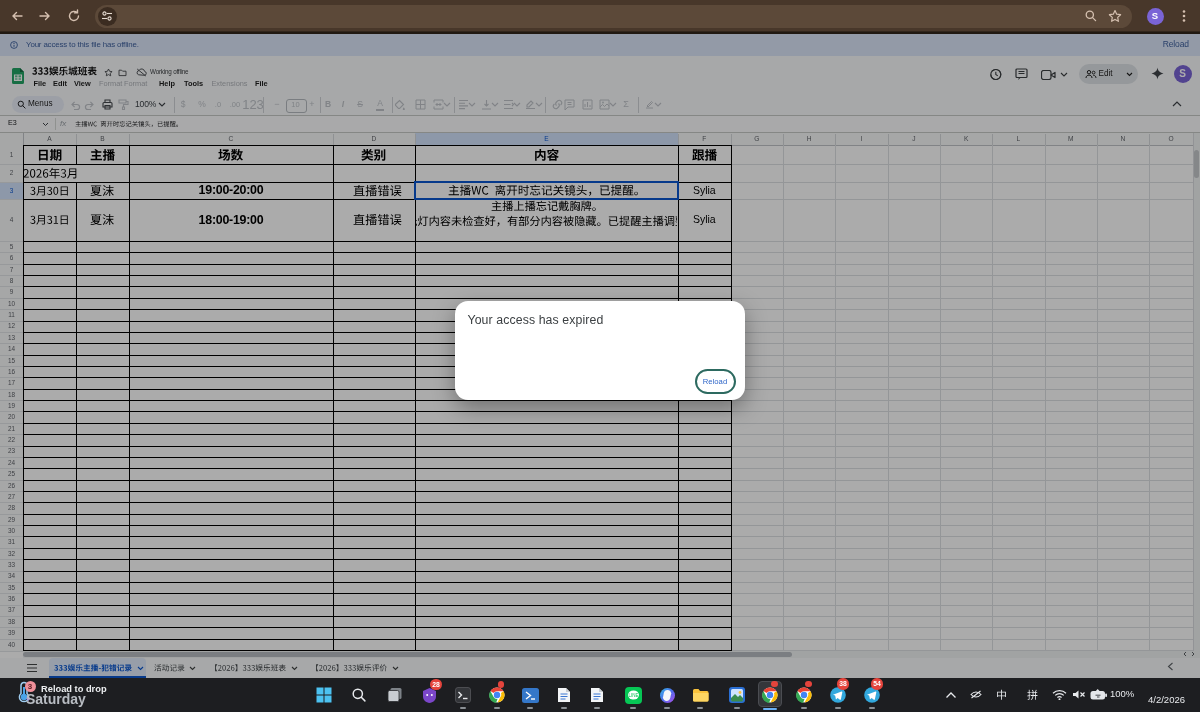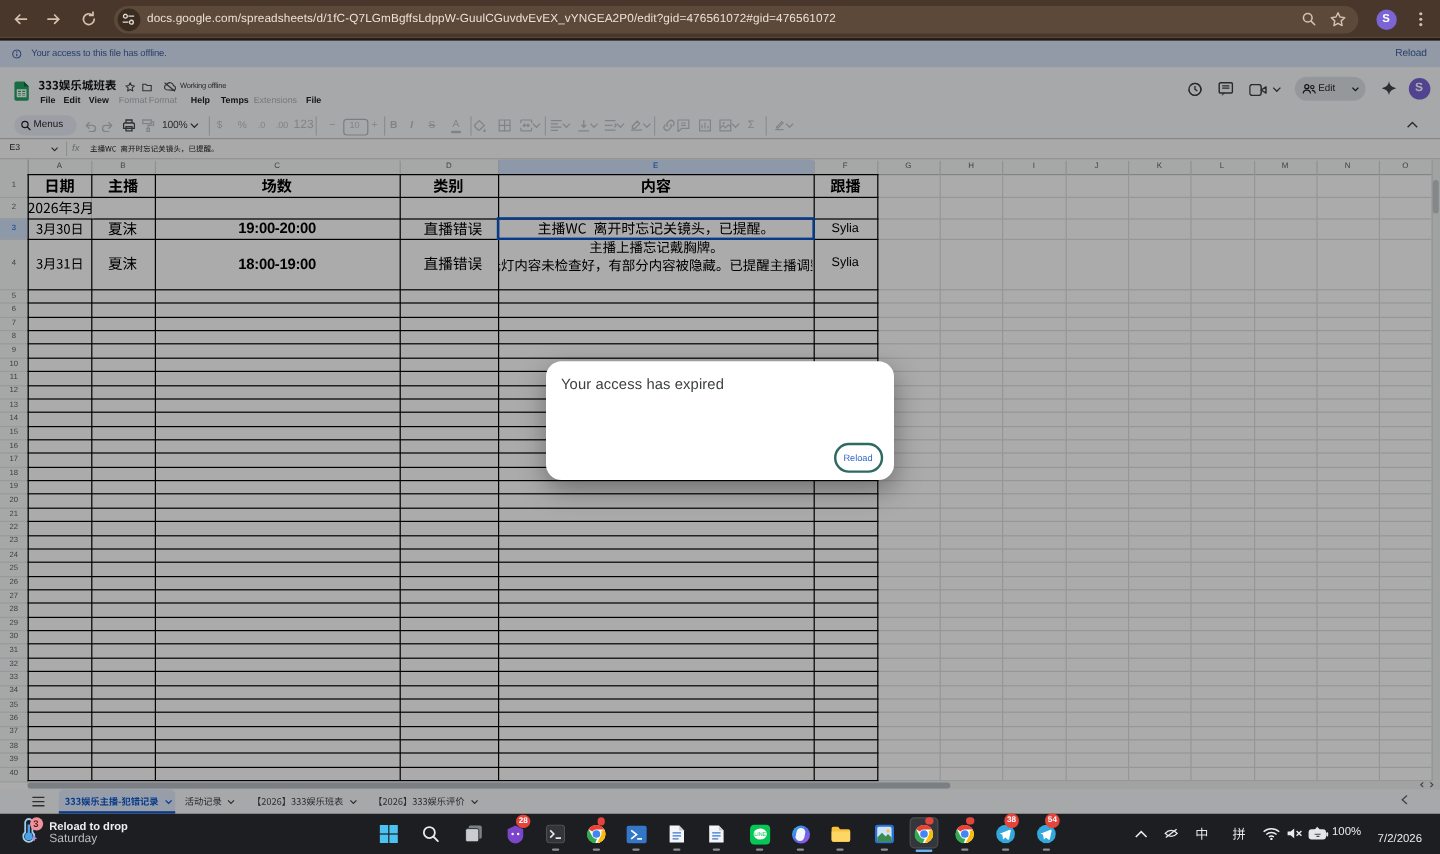--- a/index.html
+++ b/index.html
@@ -107,21 +107,20 @@
       <path d="M11.5 7a4.5 4.5 0 1 1-1.4-3.3M10.5 1v2.9H7.6" stroke="#d5c0b0" stroke-width="1.4" fill="none" stroke-linecap="round"></path>
     </svg>
 <div style="position:absolute;left:95.0px;top:4.5px;width:1037.0px;height:23.0px;background:#5c4939;border-radius:11.5px;"></div>
 <div style="position:absolute;left:97.5px;top:6.5px;width:19.0px;height:19.0px;background:#3b2c21;border-radius:50%;"></div>
 <svg style="position:absolute;left:102.0px;top:11.0px;" width="10.0" height="10.0" viewBox="0 0 10.0 10.0">
       <circle cx="2.5" cy="2.5" r="1.6" fill="none" stroke="#e6dbd1" stroke-width="1.1"></circle>
       <path d="M5 2.5h5" stroke="#e6dbd1" stroke-width="1.1"></path>
       <circle cx="7.5" cy="7.5" r="1.6" fill="none" stroke="#e6dbd1" stroke-width="1.1"></circle>
       <path d="M0 7.5h5" stroke="#e6dbd1" stroke-width="1.1"></path>
     </svg>
-<div style="position:absolute;left:122.5px;top:9.2px;font-size:9.8px;line-height:14.7px;color:#ece1d7;font-weight:normal;white-space:pre;letter-spacing:0.1px;">docs.google.com/spreadsheets/d/1fC-Q7LGmBgffsLdppW-GuulCGuvdvEvEX_vYNGEA2P0/edit?gid=476561072#gid=476561072</div>
 <svg style="position:absolute;left:1084.0px;top:9.0px;" width="14.0" height="14.0" viewBox="0 0 14.0 14.0">
       <circle cx="5.8" cy="5.8" r="3.6" fill="none" stroke="#d5c0b0" stroke-width="1.3"></circle>
       <path d="M8.6 8.6l3 3" stroke="#d5c0b0" stroke-width="1.3" stroke-linecap="round"></path>
     </svg>
 <svg style="position:absolute;left:1108.0px;top:9.0px;" width="14.0" height="14.0" viewBox="0 0 14.0 14.0">
       <path d="M7 1.6l1.7 3.6 3.9.5-2.9 2.7.7 3.9L7 10.4l-3.4 1.9.7-3.9L1.4 5.7l3.9-.5z" fill="none" stroke="#d5c0b0" stroke-width="1.2" stroke-linejoin="round"></path>
     </svg>
 <div style="position:absolute;left:1146.5px;top:7.5px;width:17.0px;height:17.0px;background:#7a64d6;border-radius:50%;"></div>
 <div style="position:absolute;left:1155.0px;top:8.9px;font-size:9.5px;line-height:14.2px;color:#fff;font-weight:bold;white-space:pre;letter-spacing:0;transform:translateX(-50%);">S</div>
 <svg style="position:absolute;left:1181.0px;top:9.0px;" width="6.0" height="14.0" viewBox="0 0 6.0 14.0">
@@ -165,21 +164,21 @@
       <path d="M2.7 6.8A2.2 2.2 0 0 1 3 2.5a3 3 0 0 1 5.6.9 2 2 0 0 1 .2 3.9z" fill="none" stroke="#47494d" stroke-width="0.95"></path>
       <path d="M1.2 1l8.6 7" stroke="#47494d" stroke-width="0.95"></path>
     </svg>
 <div style="position:absolute;left:150.0px;top:66.8px;font-size:6.3px;line-height:9.4px;color:#3a3d40;font-weight:normal;white-space:pre;letter-spacing:-0.2px;">Working offline</div>
 <div style="position:absolute;left:33.5px;top:77.8px;font-size:7.4px;line-height:11.1px;color:#1f1f1f;font-weight:bold;white-space:pre;letter-spacing:0;">File</div>
 <div style="position:absolute;left:53.0px;top:77.8px;font-size:7.4px;line-height:11.1px;color:#1f1f1f;font-weight:bold;white-space:pre;letter-spacing:0;">Edit</div>
 <div style="position:absolute;left:74.0px;top:77.8px;font-size:7.4px;line-height:11.1px;color:#1f1f1f;font-weight:bold;white-space:pre;letter-spacing:0;">View</div>
 <div style="position:absolute;left:99.0px;top:77.8px;font-size:7.4px;line-height:11.1px;color:#b0b3b8;font-weight:normal;white-space:pre;letter-spacing:0;">Format</div>
 <div style="position:absolute;left:124.0px;top:77.8px;font-size:7.4px;line-height:11.1px;color:#b0b3b8;font-weight:normal;white-space:pre;letter-spacing:0;">Format</div>
 <div style="position:absolute;left:159.0px;top:77.8px;font-size:7.4px;line-height:11.1px;color:#1f1f1f;font-weight:bold;white-space:pre;letter-spacing:0;">Help</div>
-<div style="position:absolute;left:184.0px;top:77.8px;font-size:7.4px;line-height:11.1px;color:#1f1f1f;font-weight:bold;white-space:pre;letter-spacing:0;">Temps</div>
+<div style="position:absolute;left:184.0px;top:77.8px;font-size:7.4px;line-height:11.1px;color:#1f1f1f;font-weight:bold;white-space:pre;letter-spacing:0;">Tools</div>
 <div style="position:absolute;left:211.4px;top:77.8px;font-size:7.4px;line-height:11.1px;color:#b0b3b8;font-weight:normal;white-space:pre;letter-spacing:0;">Extensions</div>
 <div style="position:absolute;left:255.0px;top:77.8px;font-size:7.4px;line-height:11.1px;color:#1f1f1f;font-weight:bold;white-space:pre;letter-spacing:0;">File</div>
 <svg style="position:absolute;left:988.5px;top:67.5px;" width="13.0" height="13.0" viewBox="0 0 13.0 13.0">
       <circle cx="6.8" cy="6.5" r="5" fill="none" stroke="#3d4043" stroke-width="1.1"></circle>
       <path d="M6.8 3.7v2.8l2 1.4" stroke="#3d4043" stroke-width="1.1" fill="none"></path>
       <path d="M1.8 6.5A5 5 0 1 0 3 3.2" fill="none" stroke="#3d4043" stroke-width="1.1"></path>
     </svg>
 <svg style="position:absolute;left:1014.5px;top:68.0px;" width="13.0" height="12.0" viewBox="0 0 13.0 12.0">
       <rect x="1" y="1" width="11" height="8.5" rx="1" fill="none" stroke="#3d4043" stroke-width="1.2"></rect>
       <path d="M3.5 3.5h6M3.5 5.5h6" stroke="#3d4043" stroke-width="1"></path>
@@ -230,21 +229,21 @@
     </svg>
 <div style="position:absolute;left:135.0px;top:98.1px;font-size:8.6px;line-height:12.9px;color:#3f4348;font-weight:normal;white-space:pre;letter-spacing:-0.2px;">100%</div>
 <svg style="position:absolute;left:158.0px;top:102.0px;" width="8.0" height="5.0" viewBox="0 0 8.0 5.0">
       <path d="M1 1l3 3 3-3" fill="none" stroke="#3f4348" stroke-width="1.1"></path>
     </svg>
 <div style="position:absolute;left:174.0px;top:96.5px;width:1.0px;height:16.0px;background:#d0d3d7;"></div>
 <div style="position:absolute;left:183.0px;top:98.2px;font-size:8.5px;line-height:12.8px;color:#c0c4c9;font-weight:normal;white-space:pre;letter-spacing:0;transform:translateX(-50%);">$</div>
 <div style="position:absolute;left:202.0px;top:98.2px;font-size:8.5px;line-height:12.8px;color:#c0c4c9;font-weight:normal;white-space:pre;letter-spacing:0;transform:translateX(-50%);">%</div>
 <div style="position:absolute;left:218.0px;top:99.0px;font-size:7.5px;line-height:11.2px;color:#c0c4c9;font-weight:normal;white-space:pre;letter-spacing:0;transform:translateX(-50%);">.0</div>
 <div style="position:absolute;left:235.0px;top:99.0px;font-size:7.5px;line-height:11.2px;color:#c0c4c9;font-weight:normal;white-space:pre;letter-spacing:0;transform:translateX(-50%);text-align:right;">.00</div>
-<div style="position:absolute;left:253.0px;top:99.0px;font-size:10px;line-height:11.2px;color:#c0c4c9;font-weight:normal;white-space:pre;letter-spacing:0;transform:translateX(-50%);">123</div>
+<div style="position:absolute;left:253.0px;top:99.0px;font-size:13px;line-height:11.2px;color:#c0c4c9;font-weight:normal;white-space:pre;letter-spacing:0;transform:translateX(-50%);">123</div>
 <div style="position:absolute;left:263.0px;top:96.5px;width:1.0px;height:16.0px;background:#d0d3d7;"></div>
 <div style="position:absolute;left:277.0px;top:97.8px;font-size:9.0px;line-height:13.5px;color:#c0c4c9;font-weight:normal;white-space:pre;letter-spacing:0;transform:translateX(-50%);">−</div>
 <div style="position:absolute;left:286.0px;top:98.5px;width:19.0px;height:12.0px;background:transparent;border:1px solid #b7bbc0;border-radius:3px;"></div>
 <div style="position:absolute;left:295.5px;top:99.0px;font-size:7.5px;line-height:11.2px;color:#c0c4c9;font-weight:normal;white-space:pre;letter-spacing:0;transform:translateX(-50%);">10</div>
 <div style="position:absolute;left:312.0px;top:97.8px;font-size:9.0px;line-height:13.5px;color:#c0c4c9;font-weight:normal;white-space:pre;letter-spacing:0;transform:translateX(-50%);">+</div>
 <div style="position:absolute;left:320.0px;top:96.5px;width:1.0px;height:16.0px;background:#d0d3d7;"></div>
 <div style="position:absolute;left:328.0px;top:98.2px;font-size:8.5px;line-height:12.8px;color:#c0c4c9;font-weight:bold;white-space:pre;letter-spacing:0;transform:translateX(-50%);">B</div>
 <div style="position:absolute;left:343.0px;top:98.2px;font-size:8.5px;line-height:12.8px;color:#c0c4c9;font-weight:bold;white-space:pre;letter-spacing:0;transform:translateX(-50%);font-style:italic;">I</div>
 <div style="position:absolute;left:360.0px;top:98.2px;font-size:8.5px;line-height:12.8px;color:#c0c4c9;font-weight:normal;white-space:pre;letter-spacing:0;transform:translateX(-50%);text-decoration:line-through;">S</div>
 <div style="position:absolute;left:380.0px;top:97.1px;font-size:8.5px;line-height:12.8px;color:#c0c4c9;font-weight:normal;white-space:pre;letter-spacing:0;transform:translateX(-50%);">A</div>
@@ -819,21 +818,21 @@
 <div style="position:absolute;left:0;top:32px;width:1200px;height:646px;background:rgba(0,0,0,0.33);z-index:40;"></div>
 <div style="position:absolute;left:0.0px;top:678.0px;width:1200.0px;height:34.0px;background:#1d1e21;z-index:50;"></div>
 <svg style="position:absolute;left:15.0px;top:681.0px;z-index:51" width="18.0" height="22.0" viewBox="0 0 18.0 22.0">
       <path d="M9 1.5a3 3 0 0 1 3 3v8a4.6 4.6 0 1 1-6 0v-8a3 3 0 0 1 3-3z" fill="none" stroke="#9fcdf0" stroke-width="1.5"></path>
       <circle cx="9" cy="16" r="3.2" fill="#4aa3e8"></circle>
       <path d="M9 14V6" stroke="#4aa3e8" stroke-width="2"></path>
       <path d="M15.5 16l.8 1.8 1.8.8-1.8.8-.8 1.8-.8-1.8-1.8-.8 1.8-.8z" fill="#b48ae0" transform="translate(-2,-1)"></path>
     </svg>
 <div style="position:absolute;left:24.5px;top:681px;width:11px;height:11px;background:#f0919b;border-radius:50%;z-index:52;color:#5d1f24;font-size:8px;line-height:11px;text-align:center;font-weight:bold;">3</div>
 <div style="position:absolute;left:41.0px;top:682.3px;font-size:9.3px;line-height:14.0px;color:#eceef0;font-weight:bold;white-space:pre;z-index:51;">Reload to drop</div>
-<div style="position:absolute;left:41.0px;top:693.0px;font-size:10px;line-height:13.5px;color:#b8bcc2;font-weight:normal;white-space:pre;z-index:51;">Saturday</div>
+<div style="position:absolute;left:26px;top:693.0px;font-size:14px;line-height:13.5px;color:#b8bcc2;font-weight:bold;white-space:pre;z-index:51;">Saturday</div>
 <svg style="position:absolute;left:316.0px;top:687.0px;z-index:51" width="16.0" height="16.0" viewBox="0 0 16.0 16.0">
       <rect x="0.5" y="0.5" width="7" height="7" fill="#4cc2f1"></rect>
       <rect x="8.5" y="0.5" width="7" height="7" fill="#4cc2f1"></rect>
       <rect x="0.5" y="8.5" width="7" height="7" fill="#4cc2f1"></rect>
       <rect x="8.5" y="8.5" width="7" height="7" fill="#4cc2f1"></rect>
     </svg>
 <svg style="position:absolute;left:351.0px;top:687.0px;z-index:51" width="16.0" height="16.0" viewBox="0 0 16.0 16.0">
       <circle cx="6.8" cy="6.8" r="4.6" fill="none" stroke="#e8eaed" stroke-width="1.5"></circle>
       <path d="M10.3 10.3l3.6 3.6" stroke="#e8eaed" stroke-width="1.5" stroke-linecap="round"></path>
     </svg>
@@ -971,16 +970,16 @@
       <path d="M8.5 3.5l4 4M12.5 3.5l-4 4" stroke="#e8eaed" stroke-width="1.2"></path>
     </svg>
 <svg style="position:absolute;left:1090.0px;top:688.0px;z-index:51" width="17.0" height="12.0" viewBox="0 0 17.0 12.0">
       <rect x="0.5" y="3" width="14.5" height="8.5" rx="2.5" fill="#e4e7ea"></rect>
       <rect x="15.2" y="5.5" width="1.8" height="3.5" rx="0.8" fill="#e4e7ea"></rect>
       <path d="M7.7 1l2.8 3h-5.6z" fill="#e4e7ea"></path>
       <path d="M5.5 7.2h5M7 9h2.5" stroke="#43464a" stroke-width="1"></path>
     </svg>
 <div style="position:absolute;left:1110.0px;top:687.4px;font-size:9.5px;line-height:14.2px;color:#e8eaed;font-weight:normal;white-space:pre;z-index:51;">100%</div>
 <div style="position:absolute;left:1185.0px;top:718px;font-size:9.5px;line-height:14.2px;color:#e8eaed;font-weight:normal;white-space:pre;z-index:51;transform:translateX(-100%);">8:51 AM</div>
-<div style="position:absolute;left:1185.0px;top:693.4px;font-size:9.5px;line-height:14.2px;color:#e8eaed;font-weight:normal;white-space:pre;z-index:51;transform:translateX(-100%);">7/2/2026</div>
+<div style="position:absolute;left:1185.0px;top:693.4px;font-size:9.5px;line-height:14.2px;color:#e8eaed;font-weight:normal;white-space:pre;z-index:51;transform:translateX(-100%);">4/2/2026</div>
 <div style="position:absolute;left:455px;top:300.5px;width:290px;height:99.5px;background:#fff;border-radius:13px;z-index:60;box-shadow:0 8px 22px rgba(0,0,0,0.35);"></div>
 <div style="position:absolute;left:467.5px;top:312.8px;font-size:12.3px;line-height:15px;color:#3c4043;z-index:61;white-space:pre;letter-spacing:0.1px;">Your access has expired</div>
 <div style="position:absolute;left:694.5px;top:368.5px;width:41px;height:25px;border:2px solid #2d6a60;border-radius:13px;box-sizing:border-box;z-index:61;background:#fff;color:#2f66c8;font-size:7.7px;line-height:21px;text-align:center;">Reload</div>
 </div>
 </body></html>

